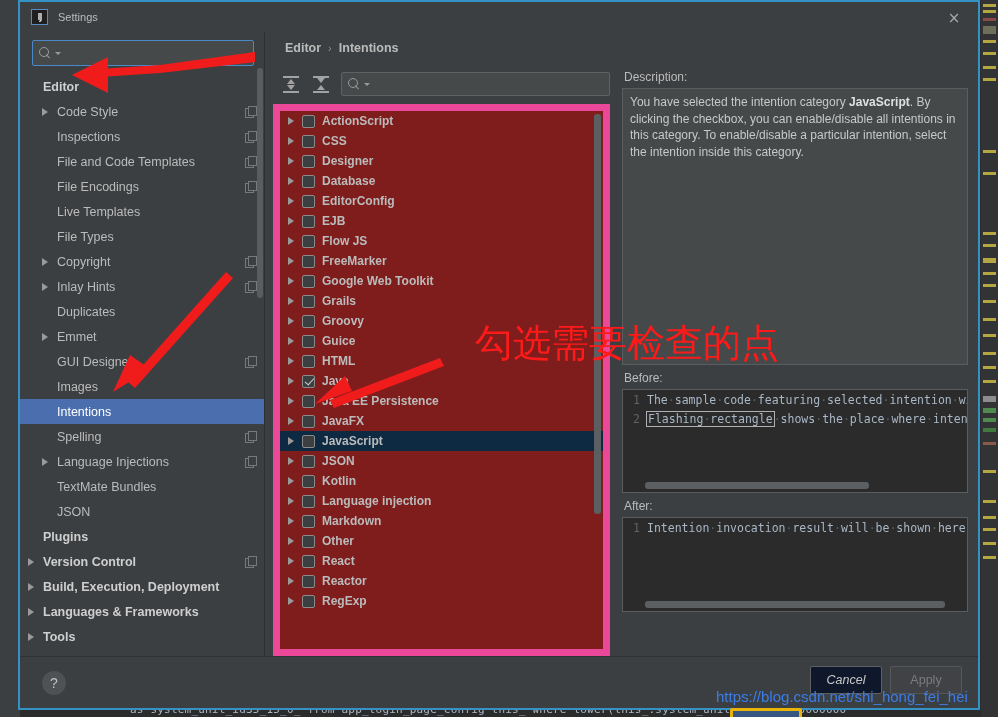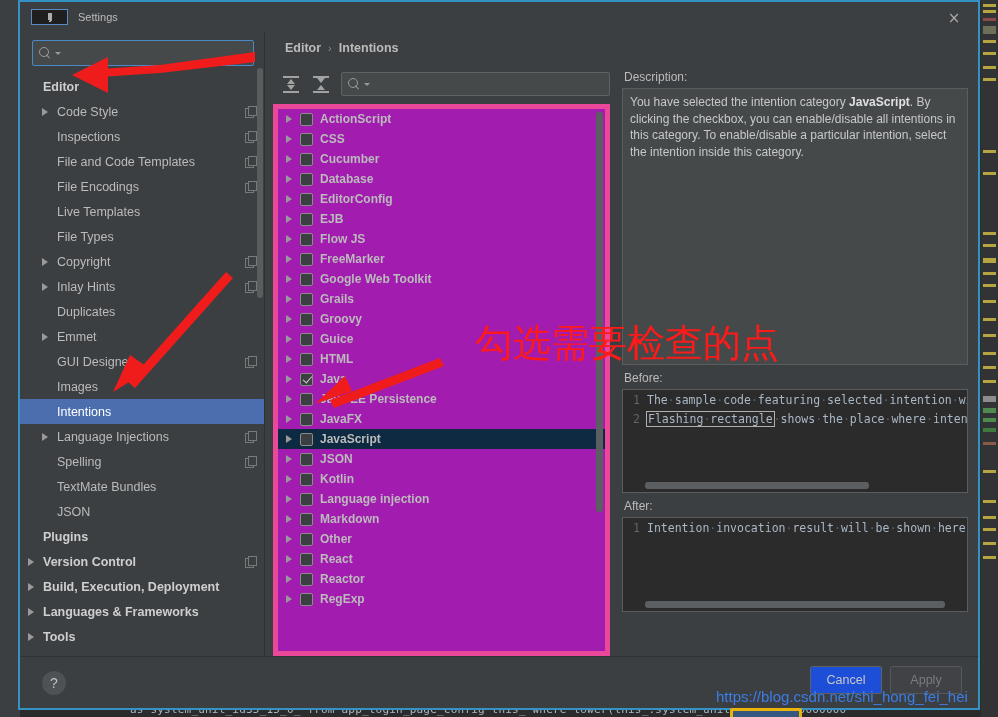--- a/index.html
+++ b/index.html
@@ -52,21 +52,21 @@
   }
 
   
   #title-bar {
     height: 30px; flex: 0 0 30px;
     display: flex; align-items: center;
     background: #3c3f41;
     position: relative;
   }
   #app-logo {
-    width: 37px; height: 16px; margin-left: 11px;
+    width: 17px; height: 16px; margin-left: 11px;
     background: #1f1f1f;
     border: 1px solid #5a8ac6;
     color: #d6d6d6;
     font-size: 8px; font-weight: bold;
     display: flex; align-items: center; justify-content: center;
     letter-spacing: -1px;
     font-family: "DejaVu Sans", sans-serif;
   }
   #window-title {
     margin-left: 10px;
@@ -213,22 +213,22 @@
     background: #45494a; border: 1px solid #5e6264; border-radius: 2px;
     display: flex; align-items: center; padding: 0 6px;
   }
   #tree-search input {
     flex: 1; background: transparent; border: 0; outline: none;
     color: #bbb; font-size: 12px; font-family: "Liberation Sans", sans-serif;
   }
 
   #intention-tree {
     flex: 1 1 auto;
-    background: #a21caf;
-    border: 5px solid #ec4899;
+    background: #7f1d1d;
+    border: 7px solid #ec4899;
     margin: 0 10px 0 0;
     overflow: hidden; position: relative;
   }
   .i-row {
     height: 20px; display: flex; align-items: center;
     font-size: 12px; color: #bbbbbb; font-weight: bold;
     padding-left: 8px;
   }
   .i-row.selected { background: #0d2a42; }
   .i-arrow {
@@ -321,21 +321,21 @@
   }
   .btn {
     width: 72px; height: 28px;
     font-size: 12.5px;
     border-radius: 2px;
     display: flex; align-items: center; justify-content: center;
     cursor: pointer;
     font-family: "Liberation Sans", sans-serif;
   }
   .btn.primary { background: #365880; border: 3px solid #eab308; color: #ffffff; font-weight: bold; margin-top: 42px; }
-  .btn.normal  { background: #1d4ed8; border: 1px solid #5e6163; color: #c8c8c8; }
+  .btn.normal  { background: #0f172a; border: 1px solid #5e6163; color: #c8c8c8; font-style: italic; }
   .btn.disabled{ background: #42454799; border: 1px solid #55585a; color: #7a7d7f; }
 
   
   #overlay { position: absolute; inset: 0; pointer-events: none; }
   #cn-annotation {
     position: absolute; left: 475px; top: 318px;
     color: #ff1a1a; font-size: 38px;
     font-family: "DejaVu Sans", sans-serif;
     white-space: nowrap;
   }
@@ -495,30 +495,30 @@
             <span class="s-label">Images</span>
           </div>
           <div class="s-row selected">
             <span style="flex: 0 0 22px;"></span>
             <span class="s-arrow hidden"></span>
             <span style="flex: 0 0 9px;"></span>
             <span class="s-label">Intentions</span>
           </div>
           <div class="s-row">
             <span style="flex: 0 0 22px;"></span>
+            <span class="s-arrow hidden"></span>
+            <span style="flex: 0 0 9px;"></span>
+            <span class="s-label">Spelling</span>
+            <span class="s-copy-icon"></span>
+          </div>
+          <div class="s-row">
+            <span style="flex: 0 0 22px;"></span>
             <span class="s-arrow"></span>
             <span style="flex: 0 0 9px;"></span>
             <span class="s-label">Language Injections</span>
-            <span class="s-copy-icon"></span>
-          </div>
-          <div class="s-row">
-            <span style="flex: 0 0 22px;"></span>
-            <span class="s-arrow hidden"></span>
-            <span style="flex: 0 0 9px;"></span>
-            <span class="s-label">Spelling</span>
             <span class="s-copy-icon"></span>
           </div>
           <div class="s-row">
             <span style="flex: 0 0 22px;"></span>
             <span class="s-arrow hidden"></span>
             <span style="flex: 0 0 9px;"></span>
             <span class="s-label">TextMate Bundles</span>
           </div>
           <div class="s-row">
             <span style="flex: 0 0 22px;"></span>
@@ -604,21 +604,21 @@
                   <span class="i-label">ActionScript</span>
                 </div>
                 <div class="i-row">
                   <span class="i-arrow"></span>
                   <span class="i-check"></span>
                   <span class="i-label">CSS</span>
                 </div>
                 <div class="i-row">
                   <span class="i-arrow"></span>
                   <span class="i-check"></span>
-                  <span class="i-label">Cucumber</span>
+                  <span class="i-label">Designer</span>
                 </div>
                 <div class="i-row">
                   <span class="i-arrow"></span>
                   <span class="i-check"></span>
                   <span class="i-label">Database</span>
                 </div>
                 <div class="i-row">
                   <span class="i-arrow"></span>
                   <span class="i-check"></span>
                   <span class="i-label">EditorConfig</span>

